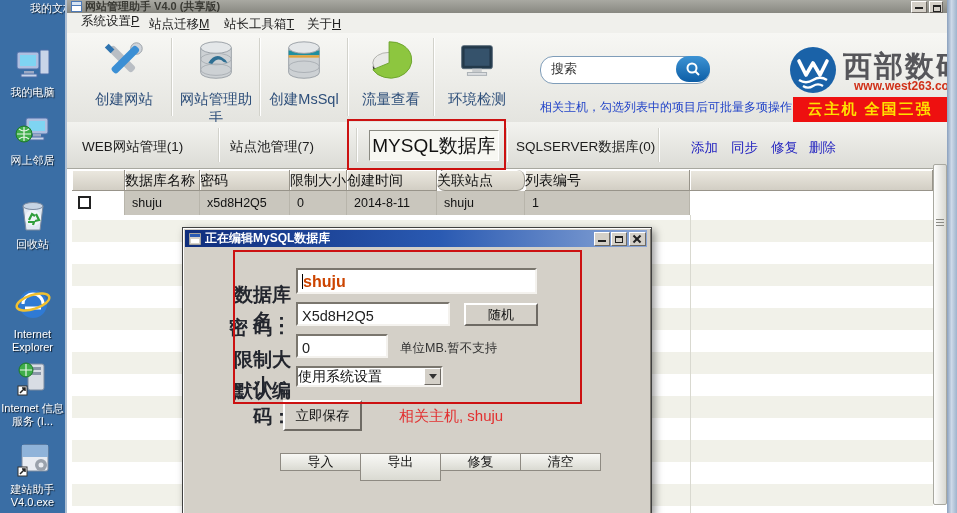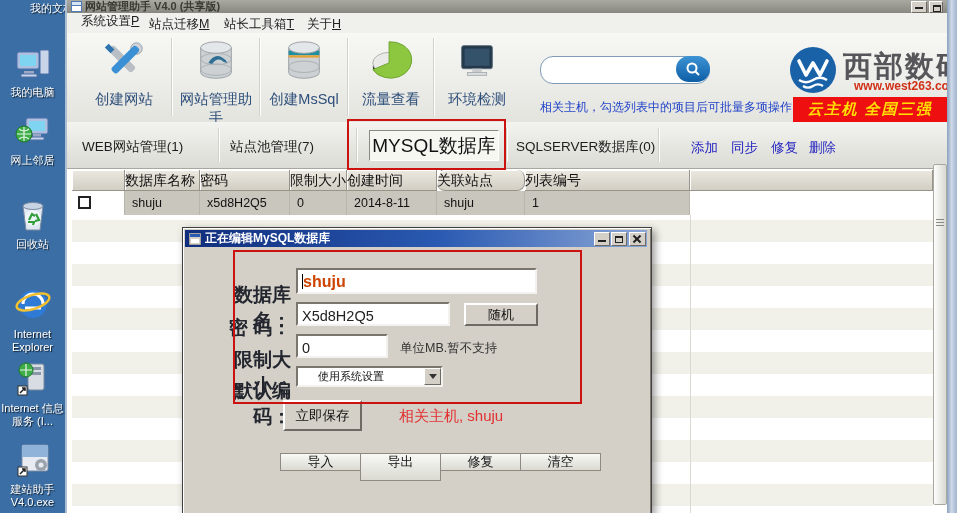--- a/index.html
+++ b/index.html
@@ -232,39 +232,40 @@
   <svg width="46" height="46" viewBox="0 0 48 48">
       <rect x="8" y="8" width="32" height="24" rx="2" fill="#23394a" stroke="#5a6b7a"></rect>
       <rect x="11" y="11" width="26" height="18" fill="#35526b"></rect>
       <rect x="19" y="32" width="10" height="4" fill="#c9ccce"></rect>
       <rect x="14" y="36" width="20" height="3" fill="#dcdee0" stroke="#aab0b5"></rect>
     </svg>
   <div class="cap">环境检测</div>
 </div>
 
 <div class="abs search-box" style="left:540px;top:56px;width:168px;height:26px;">
+  <div class="search-text">搜索</div>
   <div class="abs search-btn" style="right:-1px;top:-1px;width:34px;height:26px;">
     <svg width="18" height="18" viewBox="0 0 18 18" style="margin-top:4px;">
         <circle cx="8" cy="8" r="4.5" fill="none" stroke="#fff" stroke-width="2"></circle>
         <line x1="11.5" y1="11.5" x2="15" y2="15" stroke="#fff" stroke-width="2"></line>
       </svg>
   </div>
 </div>
 
 <div class="abs tip" style="left:540px;top:99px;width:252px;">相关主机，勾选列表中的项目后可批量多项操作</div>
 
 <svg class="abs" style="left:789px;top:46px;" width="48" height="48" viewBox="0 0 48 48">
   <circle cx="24" cy="24" r="23" fill="#1a62a8"></circle>
   <polyline points="10,15 17,29 24,17 31,29 38,15" fill="none" stroke="#fff" stroke-width="3.6" stroke-linecap="round" stroke-linejoin="round"></polyline>
   <path d="M10,34 q7,4.5 14,0 q7,-4.5 14,0" fill="none" stroke="#fff" stroke-width="2.4"></path>
   <path d="M14,40 q5,3.4 10,0 q5,-3.4 10,0" fill="none" stroke="#fff" stroke-width="2.2"></path>
 </svg>
 <div class="abs brand-name" style="left:843px;top:47px;width:114px;overflow:hidden;">西部数码</div>
 <div class="abs brand-url" style="left:854px;top:79px;">www.west263.com</div>
-<div class="abs banner" style="left:793px;top:97px;width:154px;height:25px;font-style:italic;">云主机 全国三强</div>
+<div class="abs banner" style="left:793px;top:97px;width:154px;height:25px;">云主机 全国三强</div>
 
 <div class="abs tabrow" style="left:67px;top:122px;width:880px;height:46px;"></div>
 <span class="abs tab-label" style="left:82px;top:138px;">WEB网站管理(1)</span>
 <div class="abs vsep" style="left:218px;top:128px;height:34px;"></div>
 <span class="abs tab-label" style="left:230px;top:138px;">站点池管理(7)</span>
 <div class="abs vsep" style="left:356px;top:128px;height:34px;"></div>
 <div class="abs tab-active" style="left:369px;top:130px;width:128px;height:29px;line-height:29px;">MYSQL数据库(1)</div>
 <div class="abs vsep" style="left:506px;top:128px;height:34px;"></div>
 <span class="abs tab-label" style="left:516px;top:138px;">SQLSERVER数据库(0)</span>
 <div class="abs vsep" style="left:658px;top:128px;height:34px;"></div>
@@ -342,21 +343,21 @@
 <div class="abs btn3d" style="left:464px;top:303px;width:74px;height:23px;line-height:19px;z-index:31;">随机</div>
 
 <div class="abs dlg-label" style="left:226px;top:338px;width:65px;z-index:31;">限制大小：</div>
 <div class="abs inset" style="left:296px;top:334px;width:92px;height:24px;padding:3px 4px;z-index:31;">
   <span class="fieldtext">0</span>
 </div>
 <div class="abs note" style="left:400px;top:340px;z-index:31;">单位MB.暂不支持</div>
 
 <div class="abs dlg-label" style="left:226px;top:369px;width:65px;z-index:31;">默认编码：</div>
 <div class="abs inset" style="left:296px;top:366px;width:147px;height:21px;z-index:31;">
-  <div style="font-size:11px;color:#111;line-height:17px;padding-left:20px;">使用系统设置</div>
+  <div style="font-size:14px;color:#111;line-height:17px;padding-left:0;">使用系统设置</div>
   <div class="abs" style="right:0;top:0;width:17px;height:17px;background:#d4d0c8;border:1px solid;border-color:#fff #6e6a64 #6e6a64 #fff;box-sizing:border-box;">
     <div class="arrow-dn" style="margin-top:5px;"></div>
   </div>
 </div>
 
 <div class="abs annot" style="left:233px;top:250px;width:345px;height:150px;"></div>
 
 <div class="abs btn3d" style="left:283px;top:400px;width:79px;height:31px;line-height:27px;font-size:13.5px;z-index:31;">立即保存</div>
 <div class="abs redtext" style="left:399px;top:407px;z-index:31;">相关主机, shuju</div>
 

